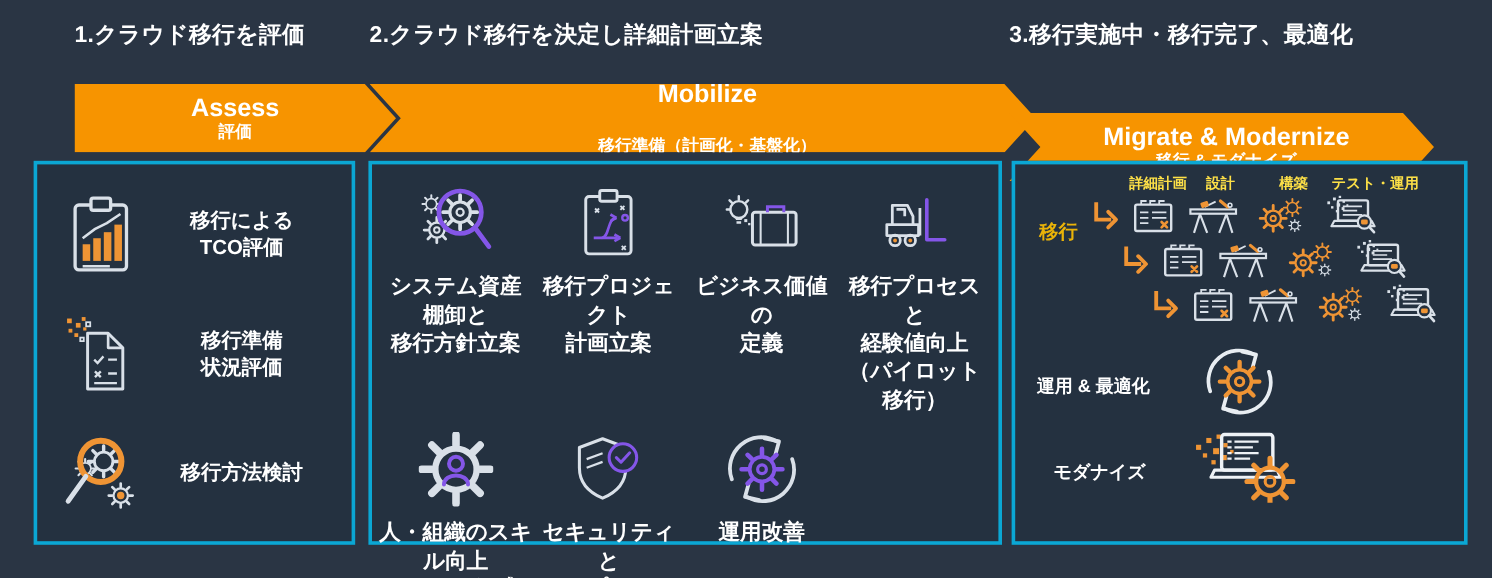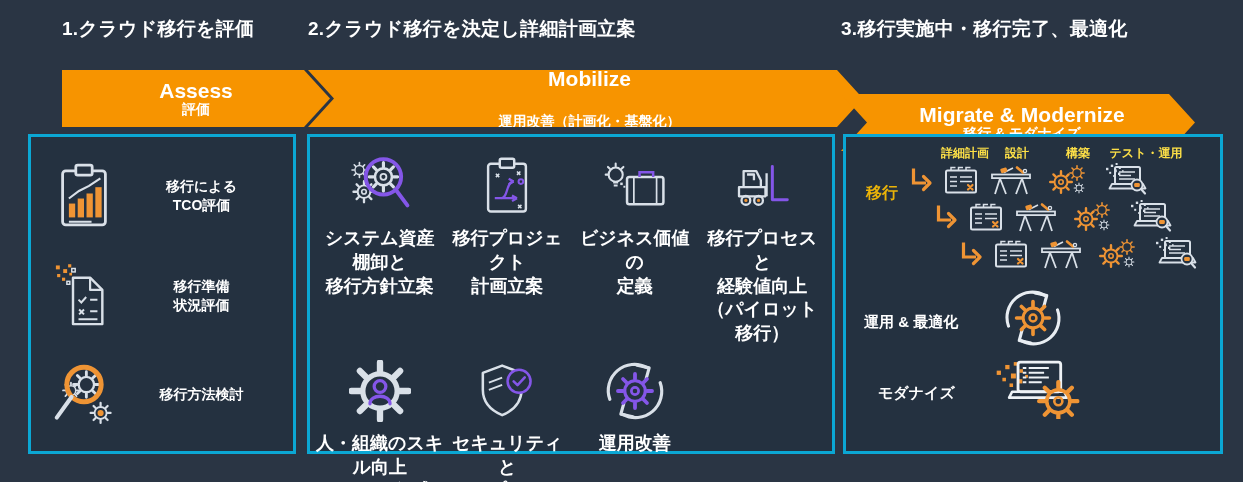--- a/index.html
+++ b/index.html
@@ -34,21 +34,21 @@
     position:absolute;top:134px;height:320px;background:#243140;
     border:3px solid #0ba7d4;box-sizing:border-box;
   }
   .p1{left:28px;width:268px;display:flex;flex-direction:column;justify-content:space-around;padding:8px 0;}
   .p2{left:307px;width:528px;display:grid;grid-template-columns:repeat(4,1fr);
       padding:8px 6px 10px;row-gap:4px;}
   .p3{left:843px;width:380px;}
   
   .p1-item{display:flex;align-items:center;}
   .p1-ico{width:106px;display:flex;justify-content:center;}
-  .p1-label{flex:1;color:#fff;font-weight:bold;font-size:14px;text-align:center;
+  .p1-label{flex:1;color:#fff;font-weight:bold;font-size:17px;text-align:center;
             white-space:pre-line;line-height:1.35;padding-right:27px;}
   
   .p2-cell{display:flex;flex-direction:column;align-items:center;justify-content:flex-start;}
   .p2-ico{height:74px;display:flex;align-items:center;justify-content:center;margin-top:4px;}
   .p2-label{color:#fff;font-weight:bold;font-size:18px;text-align:center;
             white-space:pre-line;line-height:1.32;margin-top:4px;}
   
   .p3-col-h{position:absolute;top:8px;transform:translateX(-50%);color:#fde047;
             font-size:12px;font-weight:bold;white-space:nowrap;}
   .ch1{left:119px;}.ch2{left:171px;}.ch3{left:232px;}.ch4{left:300px;}
@@ -280,21 +280,21 @@
   <div class="step-title st1">1.クラウド移行を評価</div>
   <div class="step-title st2">2.クラウド移行を決定し詳細計画立案</div>
   <div class="step-title st3">3.移行実施中・移行完了、最適化</div>
 
   <div class="band b1">
     <div class="en">Assess</div>
     <div class="jp">評価</div>
   </div>
   <div class="band b2">
     <div class="en">Mobilize</div>
-    <div class="jp">運用改善（計画化・基盤化）</div>
+    <div class="jp">移行準備（計画化・基盤化）</div>
   </div>
   <div class="band b3">
     <div class="en">Migrate &amp; Modernize</div>
     <div class="jp">移行 &amp; モダナイズ</div>
   </div>
 
   <div class="panel p1">
     <div class="p1-item">
       <div class="p1-ico">
         <svg width="62" height="68" viewBox="0 0 48 54">

